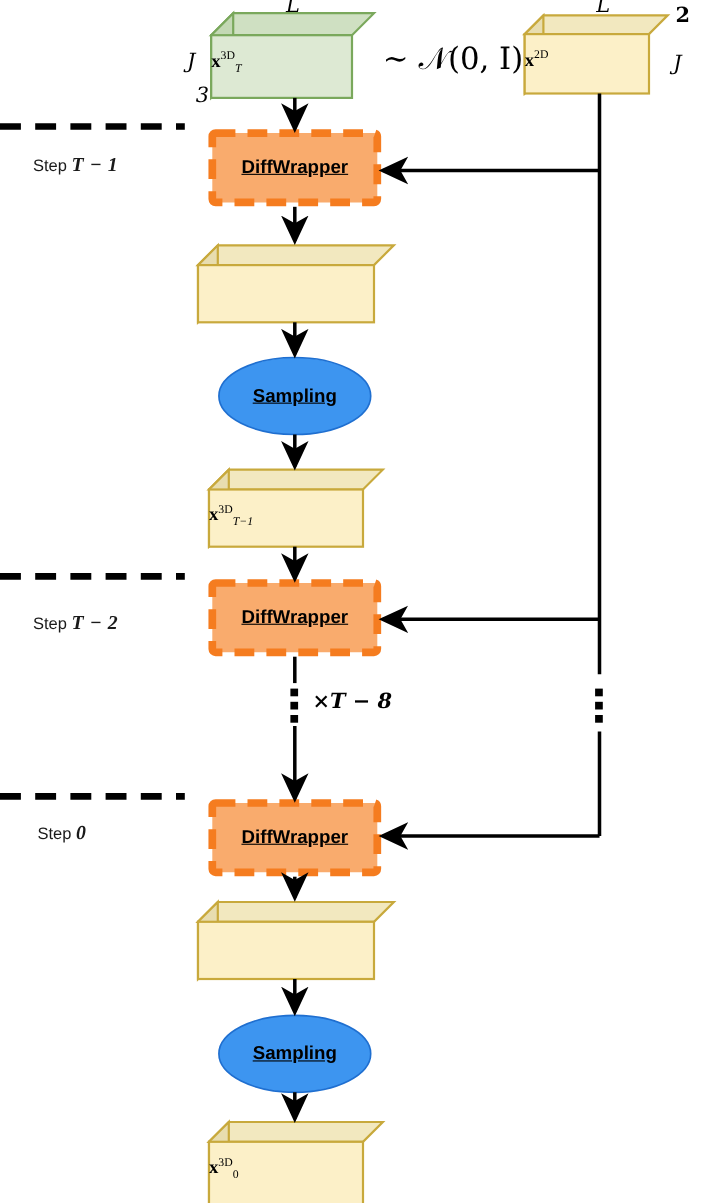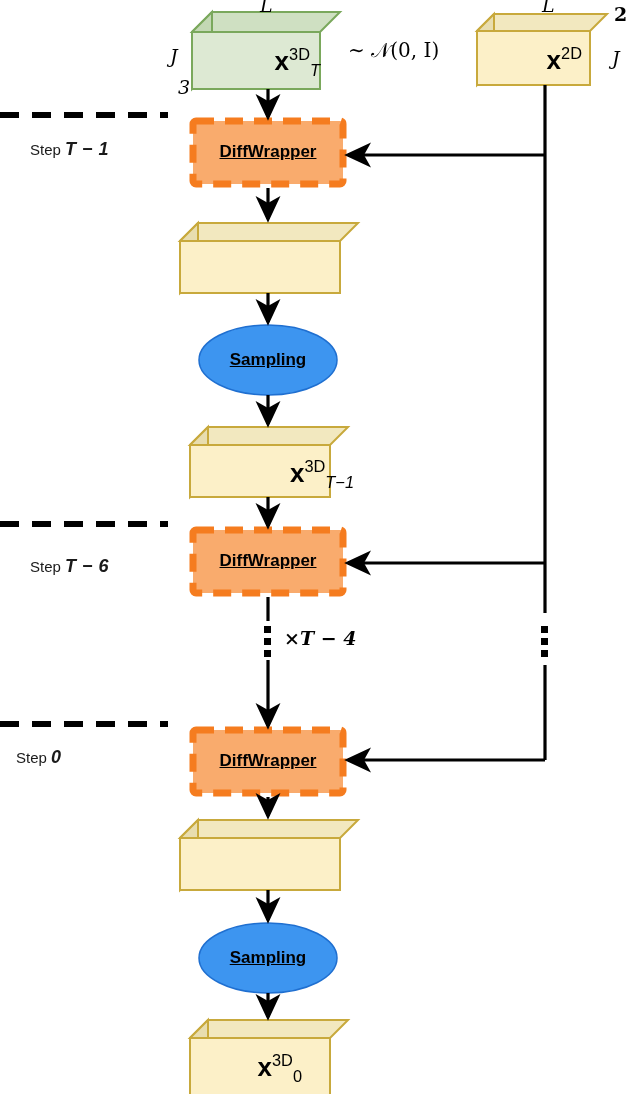--- a/index.html
+++ b/index.html
@@ -28,37 +28,37 @@
     position: absolute;
     white-space: nowrap;
     color: #000000;
     line-height: 1;
   }
   .math {
     font-family: "DejaVu Serif", serif;
     font-style: italic;
   }
   .boxlabel {
-    font-family: Liberation Sans, sans-serif;
-    font-size: 26px;
+    font-family: Liberation Serif, serif;
+    font-size: 17px;
     color: #000;
-    text-align: right;
+    text-align: left;
   }
   .sans-bold {
     font-family: "Liberation Sans", sans-serif;
     font-weight: bold;
     text-decoration: underline;
   }
   .step-label {
     font-family: "Liberation Sans", sans-serif;
     font-size: 15px;
     color: #1a1a1a;
   }
   .step-label .mexp {
-    font-family: Liberation Sans, sans-serif;
+    font-family: Liberation Serif, serif;
     font-style: italic;
     font-weight: bold;
     font-size: 18px;
     letter-spacing: .5px;
   }
   .dim-label {
     font-family: "DejaVu Serif", serif;
     font-style: italic;
     font-size: 19px;
     color: #000;
@@ -169,51 +169,51 @@
     <line x1="545" y1="760" x2="348" y2="760" stroke="#000" stroke-width="3.2" marker-end="url(#arrowhead)"></line>
   </svg>
 
   <div class="lbl dim-label" style="left:260px; top:-4px;">L</div>
   <div class="lbl dim-label" style="left:170px; top:47px;">J</div>
   <div class="lbl dim-label" style="left:178px; top:78px;">3</div>
   <div class="lbl boxlabel math" style="left:192px; top:46px; width:128px;">
     <span class="upbold">x</span><sup class="noital">3D</sup><sub>T</sub>
   </div>
 
-  <div class="lbl" style="left:348px; top:40px; font-family:'DejaVu Serif',serif; font-size:20px;">∼ 𝒩(0, I)</div>
+  <div class="lbl" style="left:348px; top:40px; font-family:'DejaVu Serif',serif; font-size:28px;">∼ 𝒩(0, I)</div>
 
   <div class="lbl dim-label" style="left:542px; top:-4px;">L</div>
   <div class="lbl dim-label noital" style="left:614px; top:5px; font-weight:bold;">2</div>
   <div class="lbl dim-label" style="left:612px; top:49px;">J</div>
   <div class="lbl boxlabel math" style="left:477px; top:45px; width:105px;">
     <span class="upbold">x</span><sup class="noital">2D</sup>
   </div>
 
   <div class="lbl step-label" style="left:30px; top:140px;">
     <span>Step</span>&nbsp;<span class="mexp">T − 1</span>
   </div>
   <div class="lbl step-label" style="left:30px; top:557px;">
-    <span>Step</span>&nbsp;<span class="mexp">T − 6</span>
-  </div>
-  <div class="lbl step-label" style="left:16px; top:748px;">
+    <span>Step</span>&nbsp;<span class="mexp">T − 2</span>
+  </div>
+  <div class="lbl step-label" style="left:34px; top:748px;">
     <span>Step</span>&nbsp;<span class="mexp">0</span>
   </div>
 
   <div class="lbl sans-bold" style="left:193px; top:143px; width:150px; text-align:center; font-size:17px;">DiffWrapper</div>
   <div class="lbl sans-bold" style="left:193px; top:552px; width:150px; text-align:center; font-size:17px;">DiffWrapper</div>
   <div class="lbl sans-bold" style="left:193px; top:752px; width:150px; text-align:center; font-size:17px;">DiffWrapper</div>
 
 
   <div class="lbl sans-bold" style="left:199px; top:351px; width:138px; text-align:center; font-size:17px;">Sampling</div>
   <div class="lbl sans-bold" style="left:199px; top:949px; width:138px; text-align:center; font-size:17px;">Sampling</div>
 
-  <div class="lbl boxlabel math" style="left:206px; top:458px; width:148px;">
+  <div class="lbl boxlabel math" style="left:190px; top:458px; width:148px;">
     <span class="upbold">x</span><sup class="noital">3D</sup><sub>T−1</sub>
   </div>
 
-  <div class="lbl" style="left:284px; top:629px; font-family:'DejaVu Serif',serif; font-style:italic; font-weight:bold; font-size:19px;">×T − 4</div>
+  <div class="lbl" style="left:284px; top:629px; font-family:'DejaVu Serif',serif; font-style:italic; font-weight:bold; font-size:19px;">×T − 8</div>
 
 
   <div class="lbl boxlabel math" style="left:190px; top:1052px; width:112px;">
     <span class="upbold">x</span><sup class="noital">3D</sup><sub class="noital">0</sub>
   </div>
 
 </div>
 
 </body></html>

